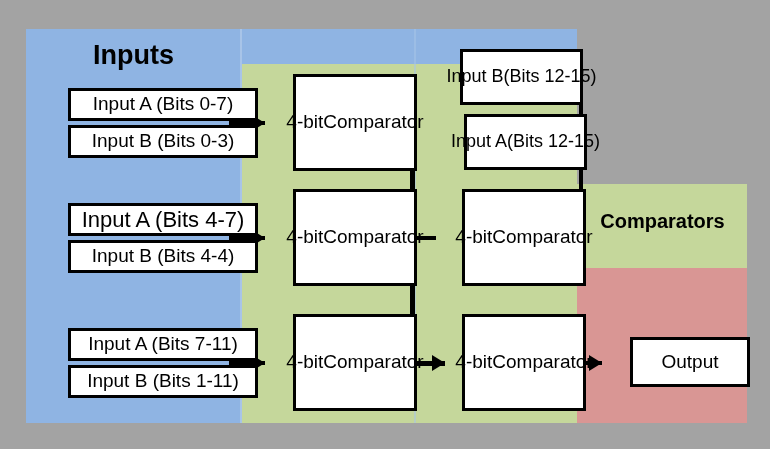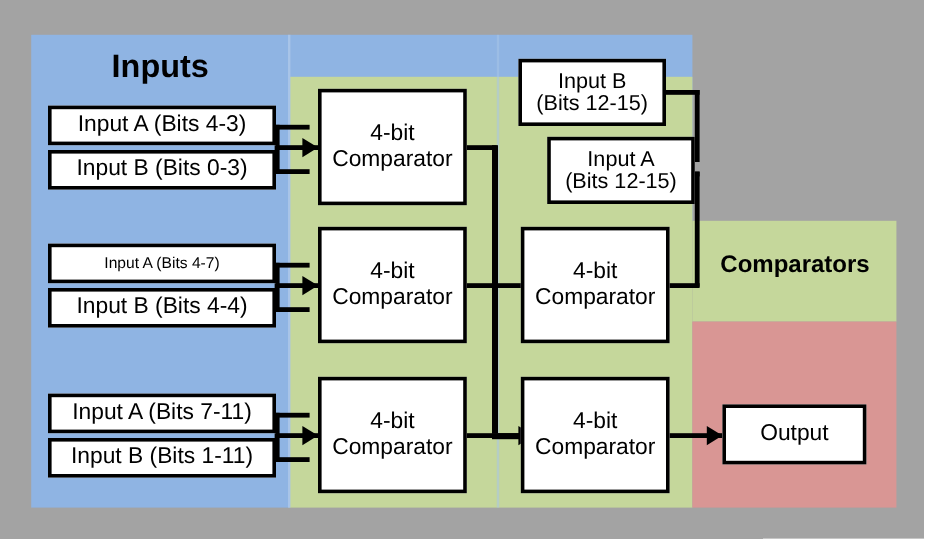--- a/index.html
+++ b/index.html
@@ -27,26 +27,27 @@
     color: #000000;
     white-space: nowrap;
     text-align: center;
   }
   .node {
     position: absolute;
     background: #ffffff;
     border: 3px solid #000000;
     box-sizing: border-box;
     display: flex;
-    flex-direction: column;
+    flex-direction: row;
     align-items: center;
     justify-content: center;
     color: #000000;
     line-height: 1.08;
     text-align: center;
+    margin-left: 28px;
   }
   .node .ln { display: block; white-space: nowrap; }
   .wire {
     position: absolute;
     background: #000000;
   }
   .arrow {
     position: absolute;
     width: 0;
     height: 0;
@@ -116,49 +117,49 @@
   <div class="arrow arrow-right" style="left:432px; top:355px;"></div>
 
   <div class="wire" style="left:388px; top:236px; width:48px; height:4px;"></div>
 
   <div class="wire" style="left:388px; top:361px; width:48px; height:4px;"></div>
 
   <div class="wire" style="left:557px; top:361px; width:45px; height:4px;"></div>
   <div class="arrow arrow-right" style="left:589px; top:355px;"></div>
 
   <div class="node" style="left:40px; top:88px; width:190px; height:33px; font-size:19px;">
-    <span class="ln">Input A (Bits 4-3)</span>
+    <span class="ln">Input A (Bits 0-7)</span>
   </div>
 
   <div class="node" style="left:40px; top:125px; width:190px; height:33px; font-size:19px;align-items:center;">
     <span class="ln">Input B (Bits 0-3)</span>
   </div>
 
-  <div class="node" style="left:40px; top:203px; width:190px; height:33px; font-size:13px;align-items:center;">
+  <div class="node" style="left:40px; top:203px; width:190px; height:33px; font-size:22px;align-items:center;">
     <span class="ln">Input A (Bits 4-7)</span>
   </div>
 
   <div class="node" style="left:40px; top:240px; width:190px; height:33px; font-size:19px;">
     <span class="ln">Input B (Bits 4-4)</span>
   </div>
 
   <div class="node" style="left:40px; top:328px; width:190px; height:33px; font-size:19px;">
     <span class="ln">Input A (Bits 7-11)</span>
   </div>
 
   <div class="node" style="left:40px; top:365px; width:190px; height:33px; font-size:19px;">
     <span class="ln">Input B (Bits 1-11)</span>
   </div>
 
   <div class="node" style="left:432px; top:49px; width:123px; height:56px; font-size:18px;">
     <span class="ln">Input B</span>
     <span class="ln">(Bits 12-15)</span>
   </div>
 
-  <div class="node" style="left:456px; top:114px; width:123px; height:56px; font-size:18px;">
+  <div class="node" style="left:436px; top:114px; width:123px; height:56px; font-size:18px;">
     <span class="ln">Input A</span>
     <span class="ln">(Bits 12-15)</span>
   </div>
 
   <div class="node" style="left:265px; top:74px; width:124px; height:97px; font-size:19px;">
     <span class="ln">4-bit</span>
     <span class="ln">Comparator</span>
   </div>
 
   <div class="node" style="left:265px; top:189px; width:124px; height:97px; font-size:19px;">

